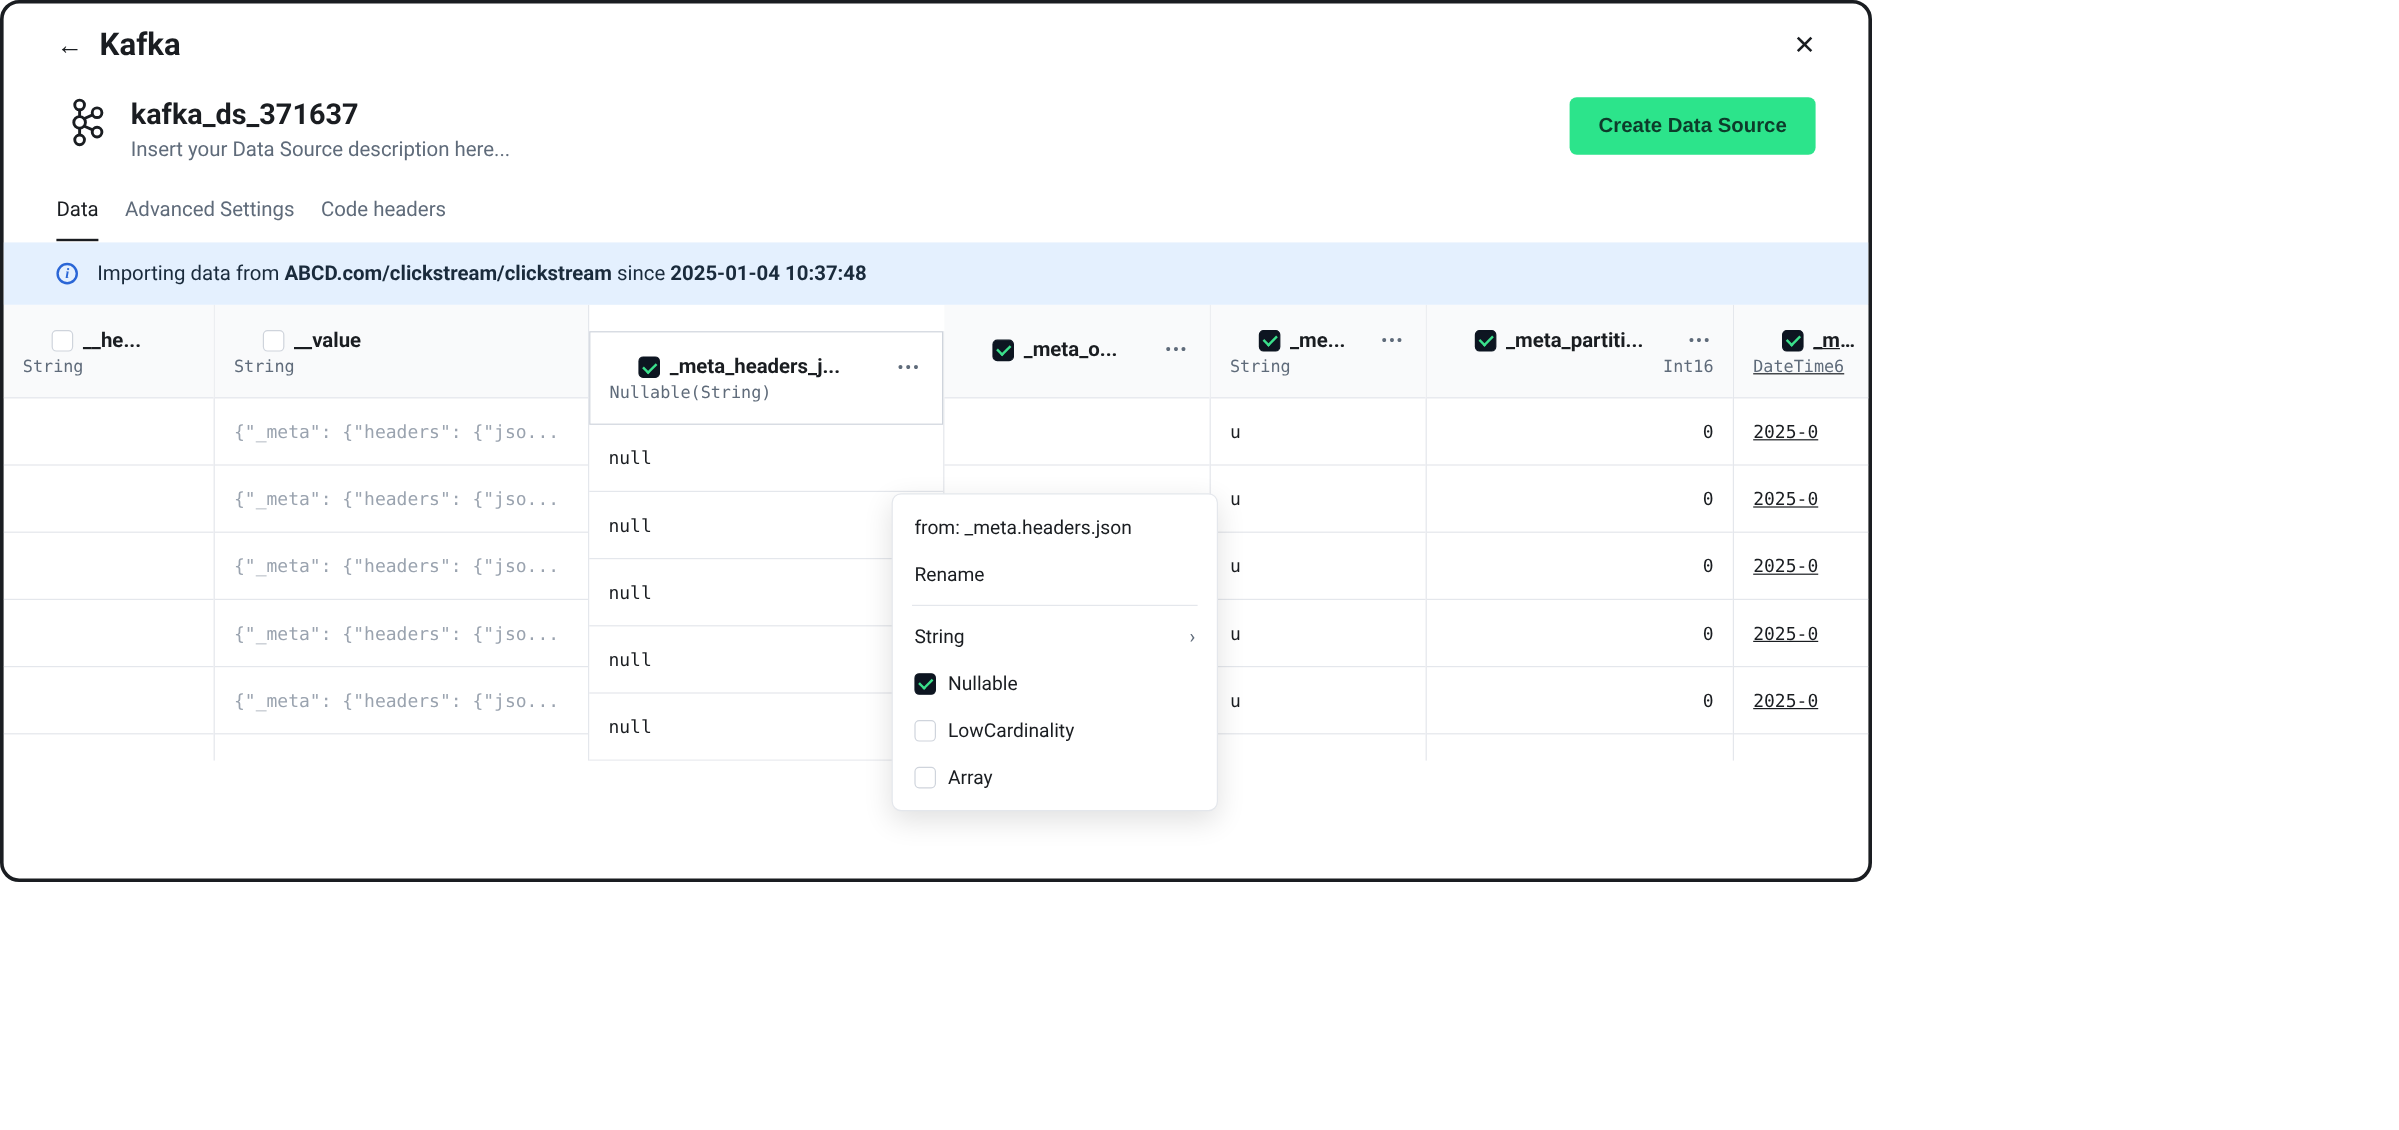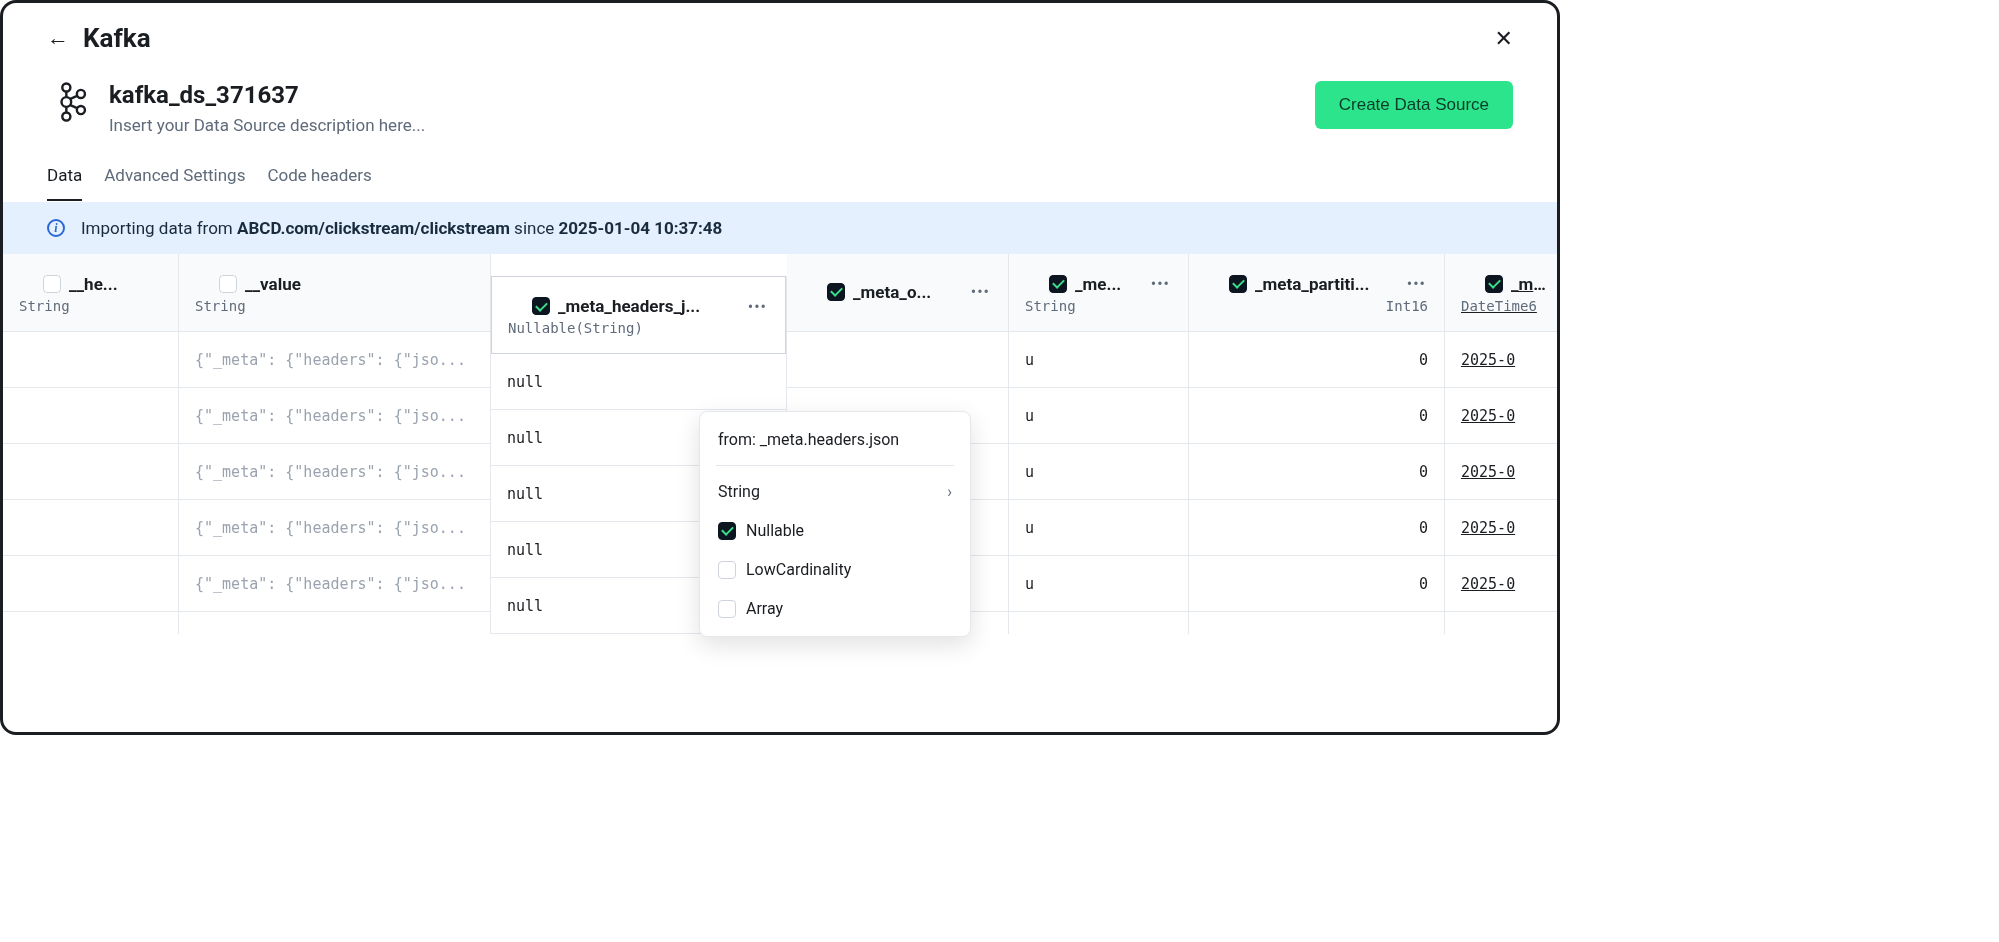--- a/index.html
+++ b/index.html
@@ -64,21 +64,21 @@
   color: #1a1d21;
 }
 .ds-desc {
   font-size: 17px;
   color: #5f6b7a;
   margin-top: 6px;
 }
 .create-btn {
   background: #2ce48b;
   color: #0d3b2a;
-  font-weight: 400;
+  font-weight: 700;
   font-size: 17px;
   border: none;
   border-radius: 6px;
   padding: 14px 24px;
   cursor: pointer;
 }
 .tabs {
   display: flex;
   gap: 22px;
   padding: 30px 44px 0 44px;
@@ -218,21 +218,21 @@
 .col-1 { width: 312px; }
 .col-2 { width: 296px; margin-top: 22px; }
 .col-3 { width: 222px; }
 .col-4 { width: 180px; }
 .col-5 { width: 256px; }
 .col-6 { width: 120px; text-decoration: underline; }
 
 .context-menu {
   position: absolute;
   top: 408px;
-  left: 696px;
+  left: 740px;
   width: 272px;
   background: #fff;
   border: 1px solid #e4e7ec;
   border-radius: 8px;
   box-shadow: 0 8px 24px rgba(0,0,0,0.12);
   padding: 8px 0;
   z-index: 10;
 }
 .menu-item {
   padding: 10px 18px;
@@ -436,20 +436,21 @@
         <div class="cell">2025-0</div>
         <div class="cell">2025-0</div>
         <div class="cell">2025-0</div>
       </div>
 
     </div>
   </div>
 
   <div class="context-menu">
     <div class="menu-item plain">from: _meta.headers.json</div>
+    <div class="menu-item">Rename</div>
     <div class="menu-sep"></div>
     <div class="menu-item">
       <span>String</span>
       <span class="menu-chevron">›</span>
     </div>
     <div class="menu-item">
       <span class="menu-chk checked"></span>
       <span>Nullable</span>
     </div>
     <div class="menu-item">

